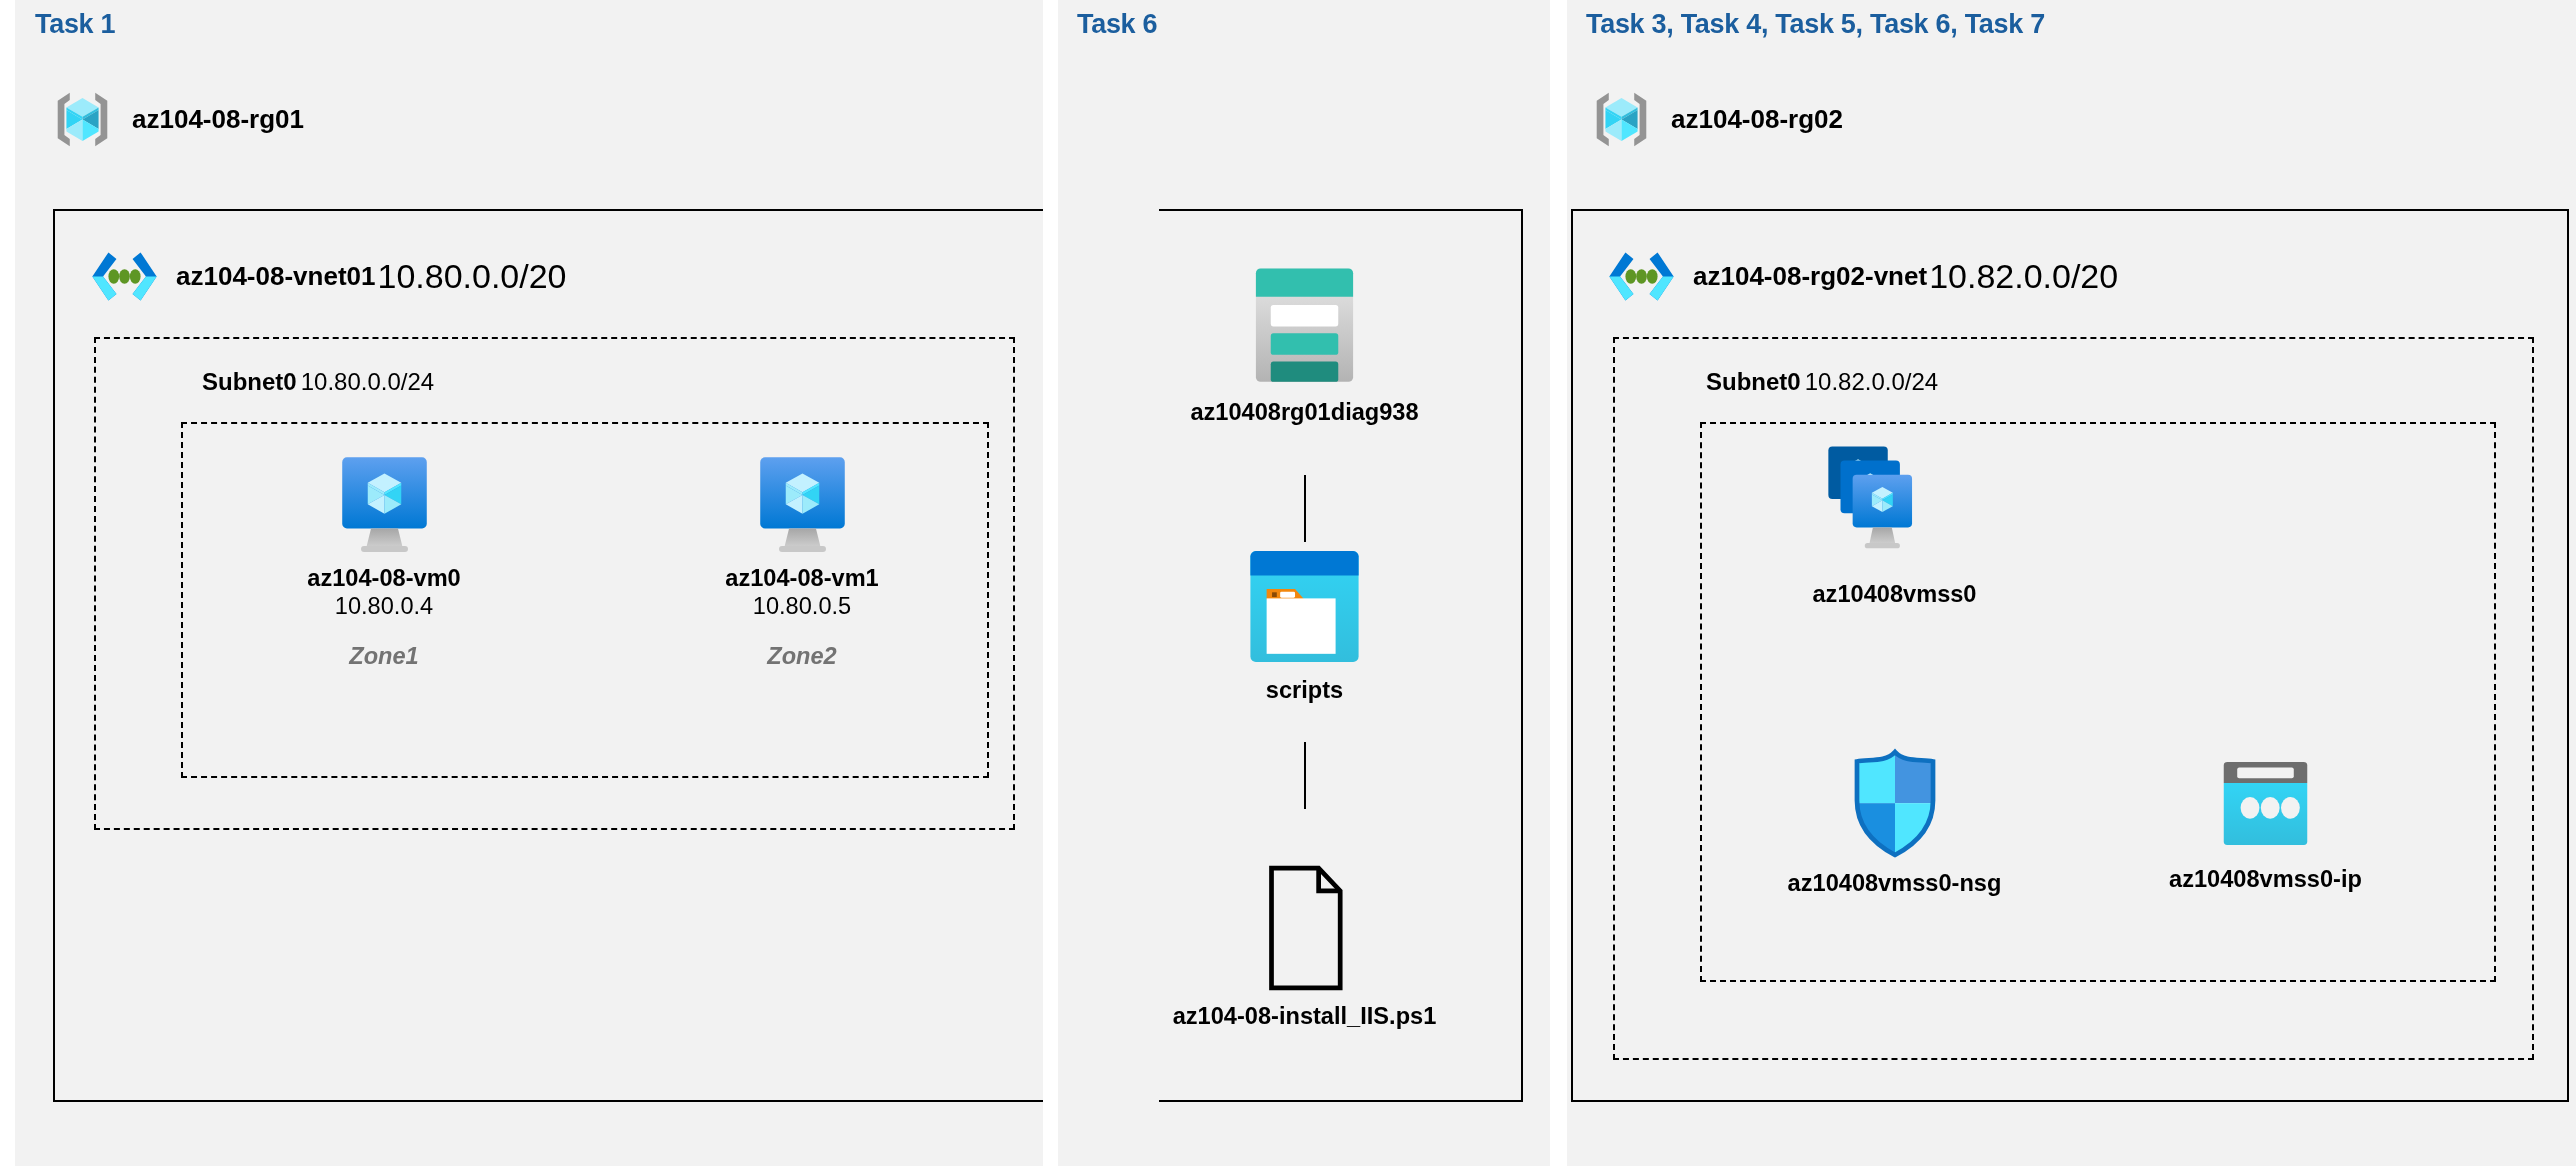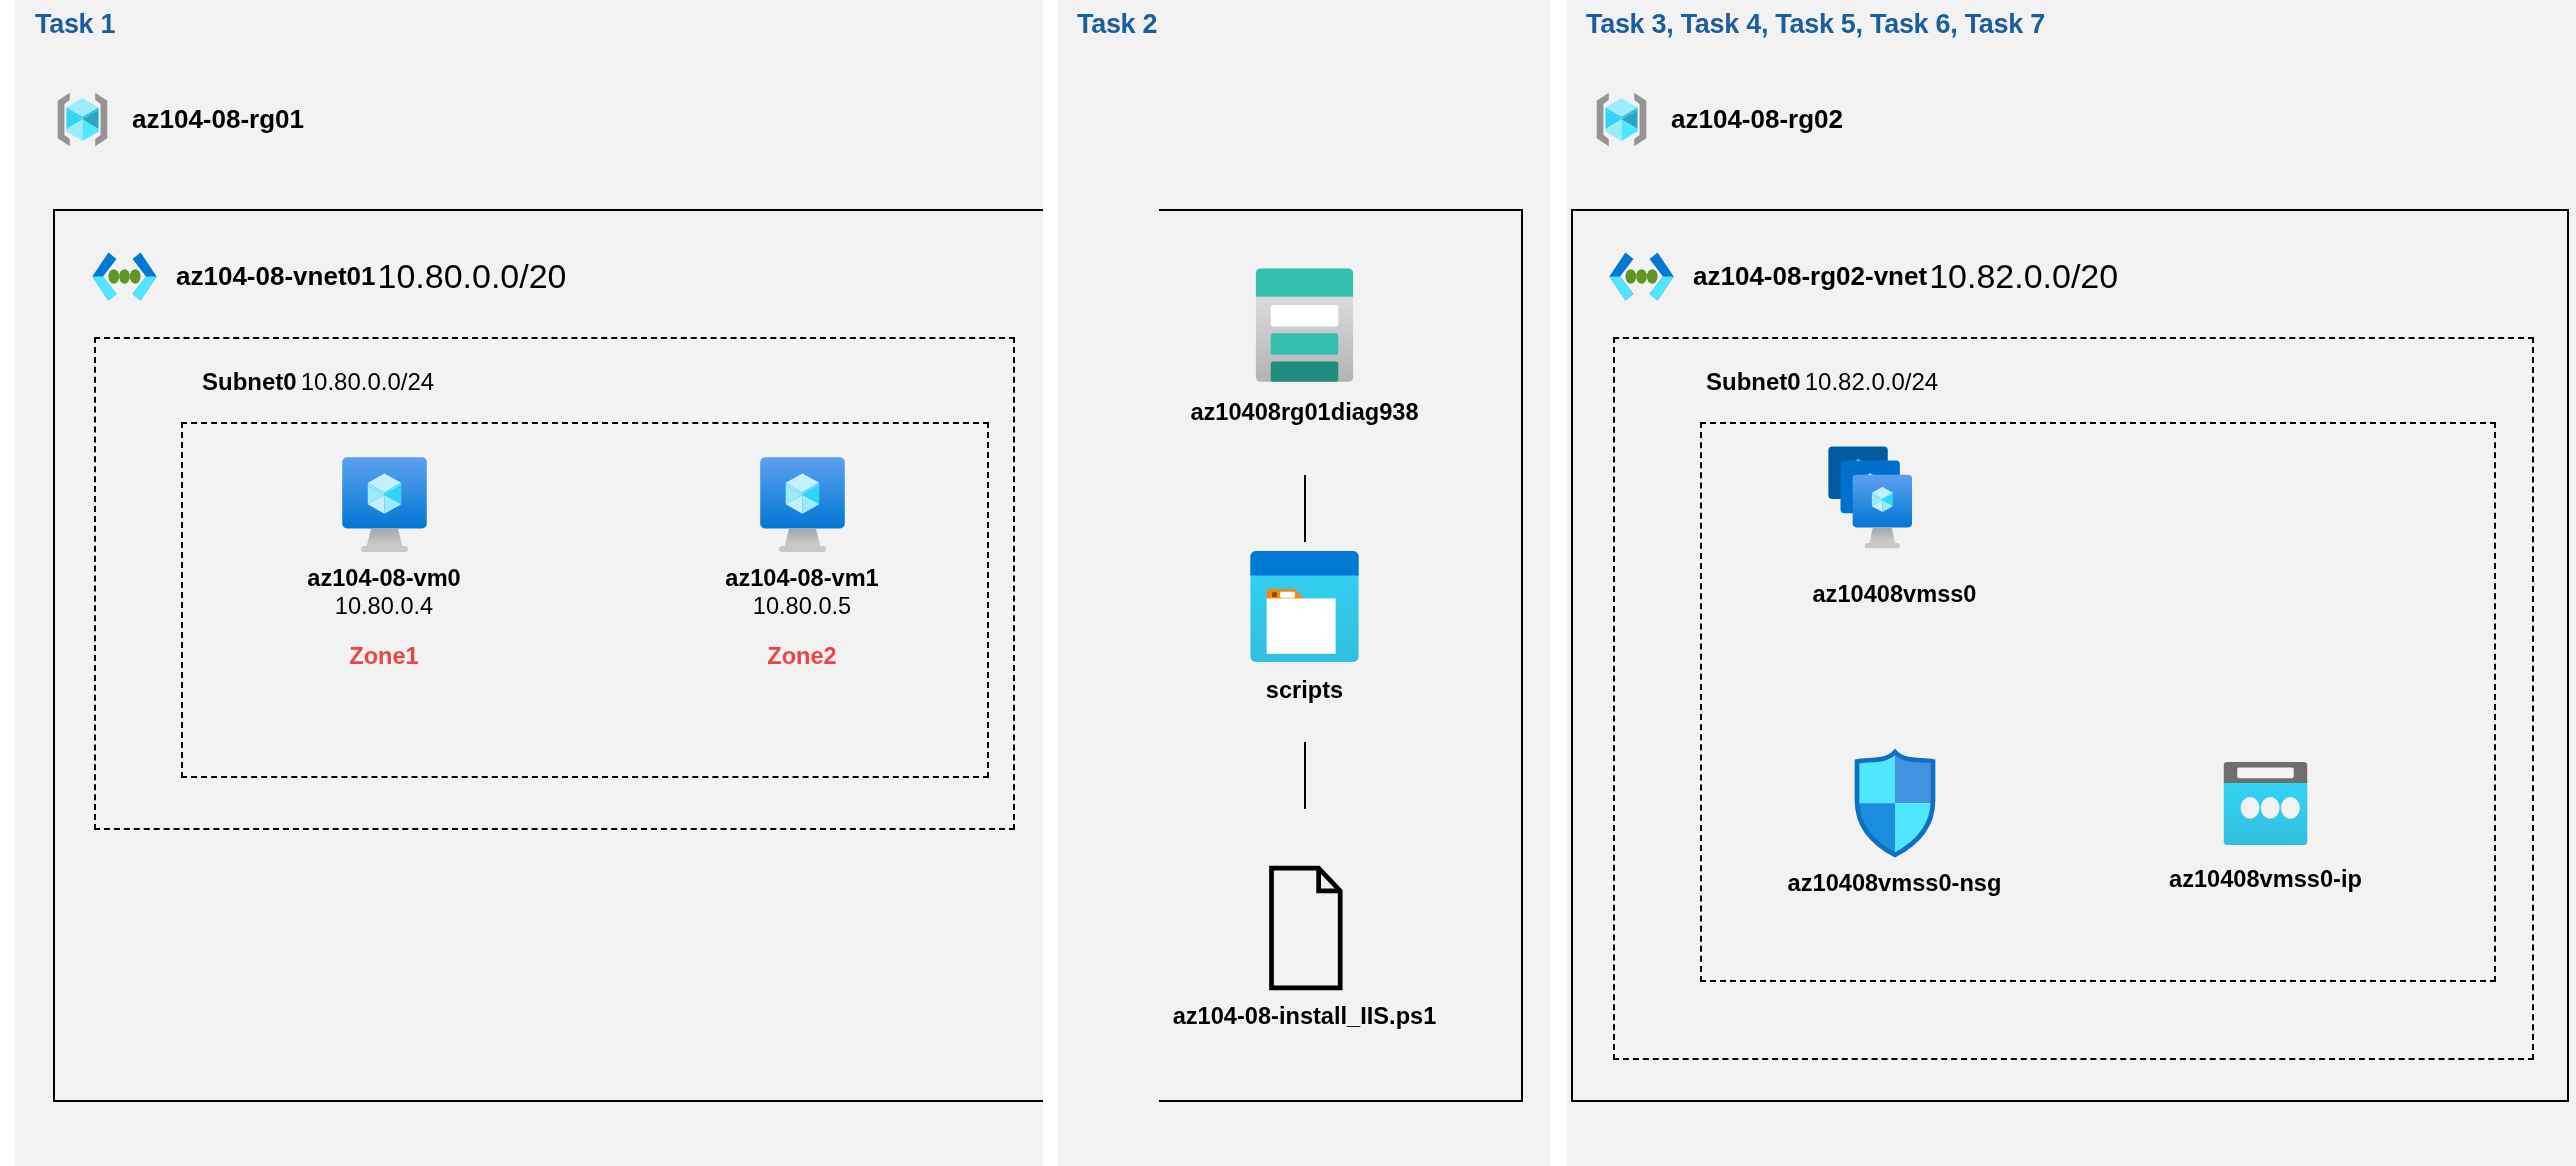--- a/index.html
+++ b/index.html
@@ -14,21 +14,21 @@
   .hdr{position:absolute;display:flex;align-items:center;white-space:nowrap;}
   .hdr .nm{font-weight:bold;font-size:26px;color:#000;}
   .hdr .cidr{font-weight:normal;font-size:34px;color:#000;margin-left:2px;}
   .sub-label{position:absolute;white-space:nowrap;font-size:24px;color:#000;}
   .sub-label b{font-weight:bold;margin-top:36px;}
   .sub-label span{font-weight:normal;margin-left:4px;}
 
   .node{position:absolute;display:flex;flex-direction:column;align-items:center;}
   .node .cap{font-weight:bold;font-size:23.6px;color:#000;white-space:nowrap;text-align:center;margin-top:10.8px;line-height:1.18;}
   .node .sub{font-weight:normal;font-size:23.6px;color:#000;text-align:center;line-height:1.18;}
-  .node .zone{font-weight:bold;font-size:23.6px;color:#ef4444;text-align:center;margin-top:23px;}
+  .node .zone{font-weight:bold;font-size:23.6px;color:#737373;text-align:center;margin-top:23px;font-style:italic;}
 
   .connector{position:absolute;background:#000;width:2px;}
   svg{display:block;overflow:visible;}
 </style>
 </head>
 <body>
 
 <div id="canvas">
 
   <div class="panel" style="left:15px;top:0px;width:1028px;height:1166px;"></div>
@@ -143,21 +143,21 @@
           <path d="M-25 17 L0 3 L0 31 L-25 17 Z" fill="#c3f1ff"></path>
           <path d="M25 17 L0 3 L0 31 Z" fill="#9cebfb"></path>
         </g>
       </svg>
     </span>
     <div class="cap">az104-08-vm1</div>
     <div class="sub">10.80.0.5</div>
     <div class="zone">Zone2</div>
   </div>
 
-  <div class="task-title" style="left:1077px;top:9.4px;">Task 2</div>
+  <div class="task-title" style="left:1077px;top:9.4px;">Task 6</div>
 
   <div class="node" style="left:1092px;top:263px;width:425px;">
     <span>
       <svg width="135" height="125" viewBox="0 0 200 185">
         <defs>
           <linearGradient id="stbody" x1="0" y1="0" x2="0" y2="1">
             <stop offset="0" stop-color="#e8e8e8"></stop>
               <stop offset="1" stop-color="#b3b3b3"></stop>
           </linearGradient>
         </defs>

